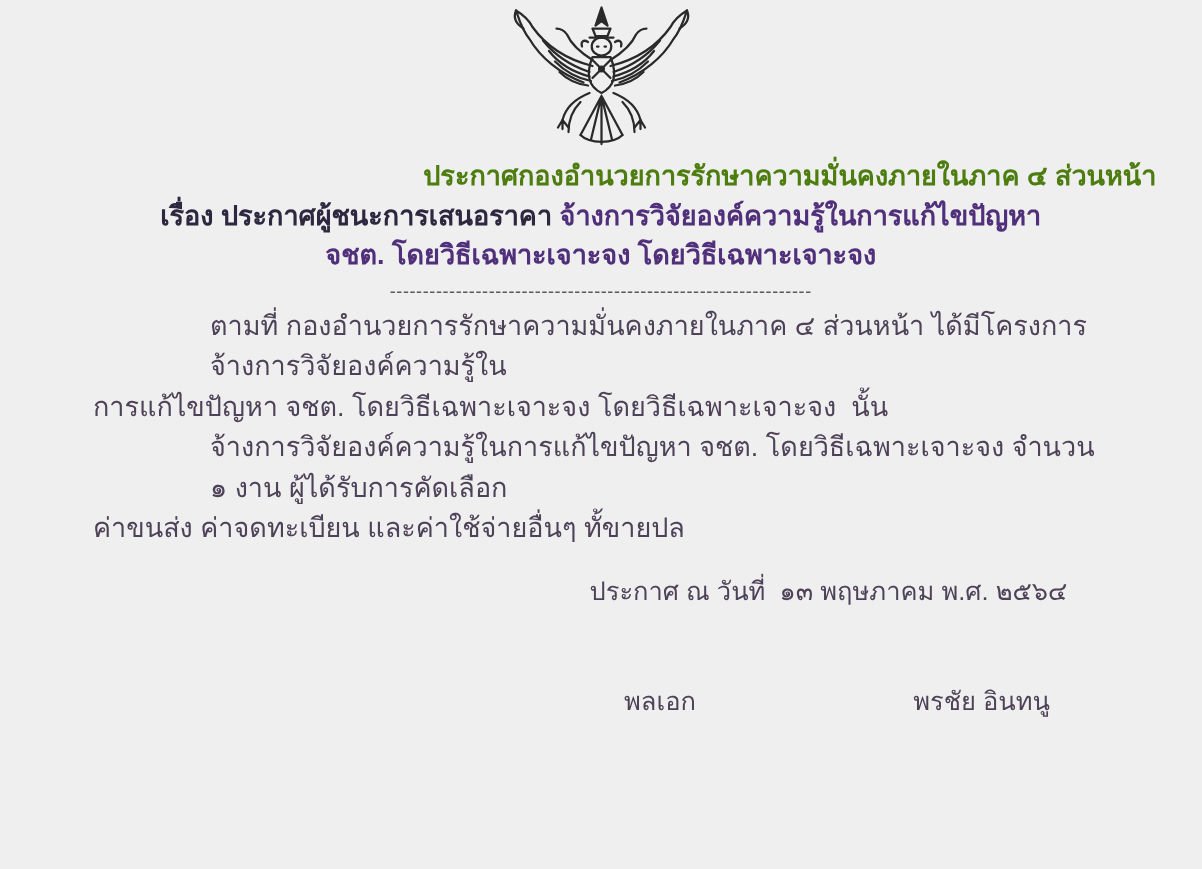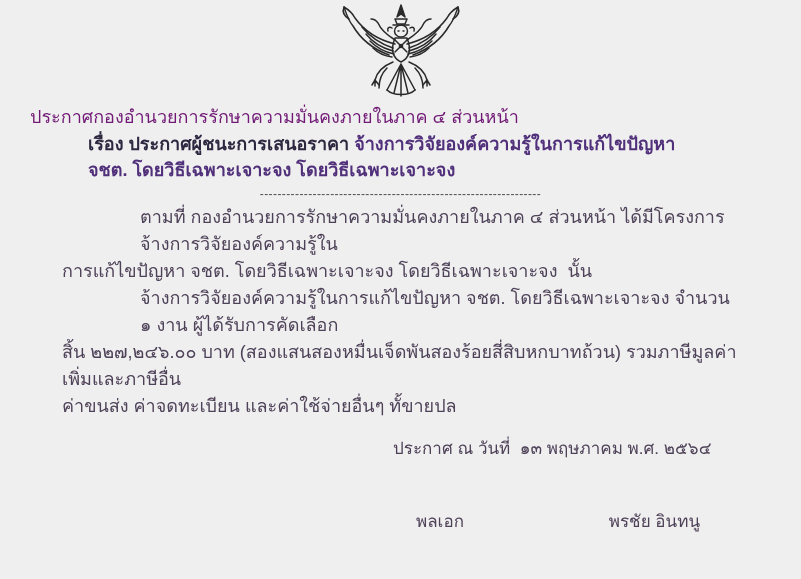--- a/index.html
+++ b/index.html
@@ -8,28 +8,28 @@
     background: #f0eff0;
     overflow: hidden;
     font-family: "Liberation Sans", "DejaVu Sans", sans-serif;
   }
   .doc { position: relative; width: 801px; height: 579px; }
 
   .emblem { display: block; margin: 4px auto 0; }
 
   .title-line1 {
     margin: 3px 30px 0;
-    text-align: left;
+    text-align: right;
     font-size: 18px; line-height: 27px;
-    font-weight: normal;
-    color: #701a75;
+    font-weight: bold;
+    color: #4d7c0f;
   }
   .title-line2 {
     margin: 0 88px;
-    text-align: left;
+    text-align: center;
     font-size: 18px; line-height: 26px;
     font-weight: bold;
     color: #2d2840;
   }
   .title-line2 .accent { color: #50307a; }
 
   .sep {
     margin: 3px 0 2px;
     text-align: center;
     font-size: 12px; line-height: 16px;
@@ -114,21 +114,20 @@
   <div class="title-line2">
     <span>เรื่อง ประกาศผู้ชนะการเสนอราคา </span><span class="accent">จ้างการวิจัยองค์ความรู้ในการแก้ไขปัญหา จชต. โดยวิธีเฉพาะเจาะจง โดยวิธี​เฉพาะเจาะจง</span>
   </div>
 
   <div class="sep">----------------------------------------------------------------</div>
 
   <div id="body-paragraphs">
       <div class="body-line first-line">ตามที่ กองอำนวยการรักษาความมั่นคงภายในภาค ๔ ส่วนหน้า ได้มีโครงการ จ้างการวิจัยองค์ความรู้ใน</div>
       <div class="body-line">การแก้ไขปัญหา จชต. โดยวิธีเฉพาะเจาะจง โดยวิธีเฉพาะเจาะจง  นั้น</div>
       <div class="body-line first-line">จ้างการวิจัยองค์ความรู้ในการแก้ไขปัญหา จชต. โดยวิธีเฉพาะเจาะจง จำนวน ๑ งาน ผู้ได้รับการคัดเลือก</div>
-      <div class="body-line">สิ้น ๒๒๗,๒๔๖.๐๐ บาท (สองแสนสองหมื่นเจ็ดพันสองร้อยสี่สิบหกบาทถ้วน) รวมภาษีมูลค่าเพิ่มและภาษีอื่น</div>
       <div class="body-line">ค่าขนส่ง ค่าจดทะเบียน และค่าใช้จ่ายอื่นๆ ทั้ขายปล</div>
     </div>
 
   <div class="date-line">ประกาศ ณ วันที่  ๑๓ พฤษภาคม พ.ศ. ๒๕๖๔</div>
 
   <div class="sig">
     <div class="sig-row">
       <span>พลเอก</span>
       <span>พรชัย อินทนู</span>
     </div>

